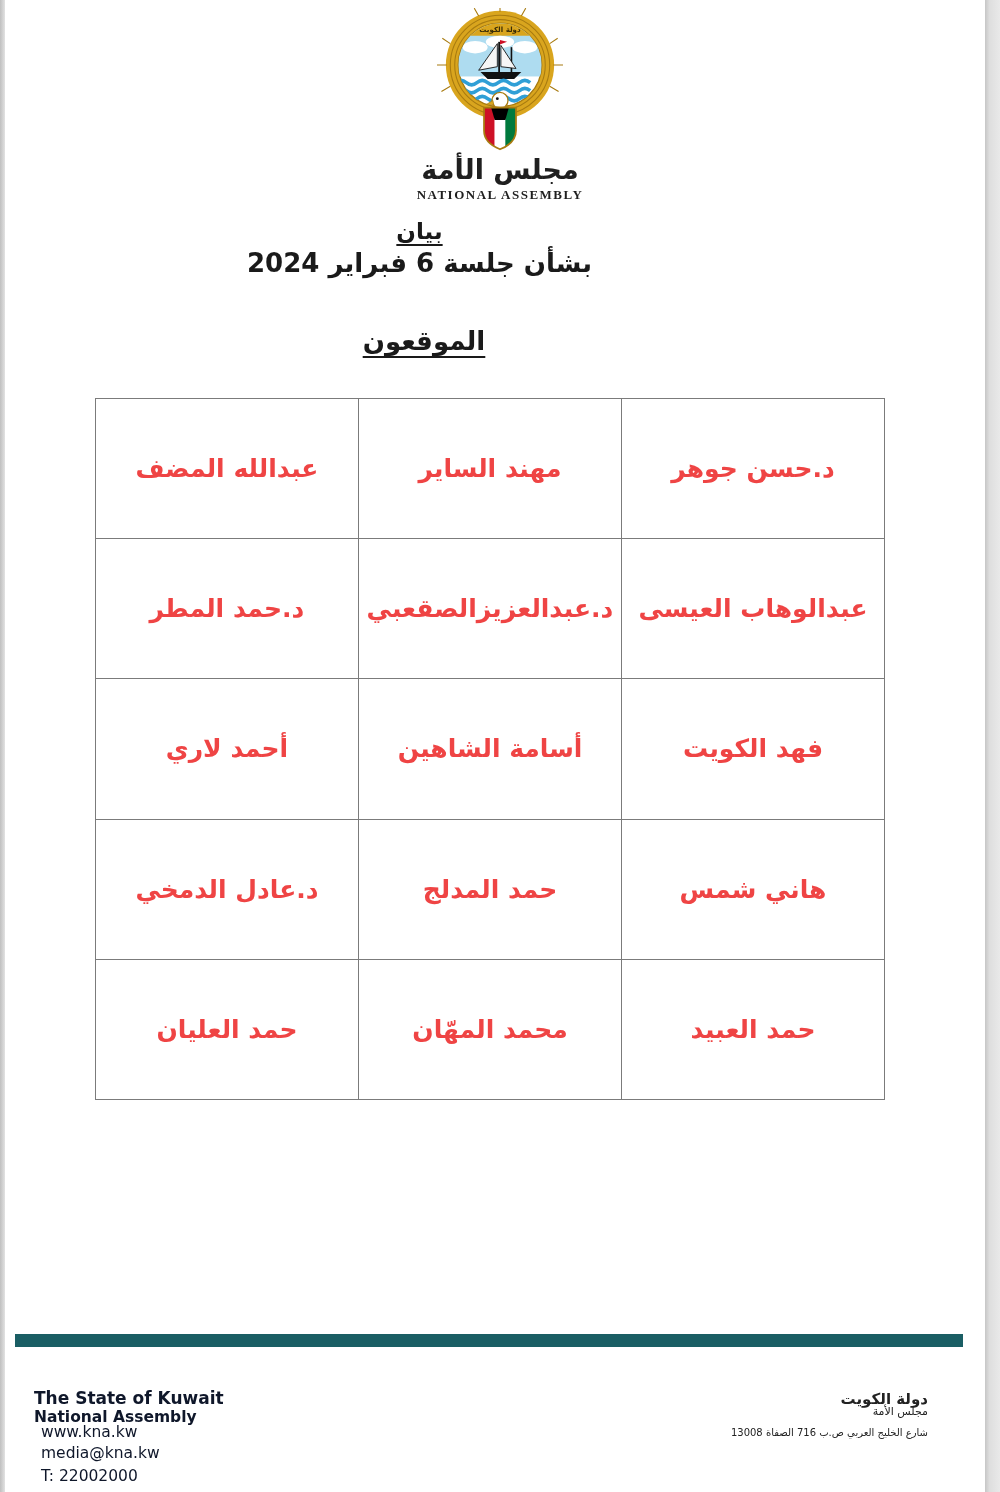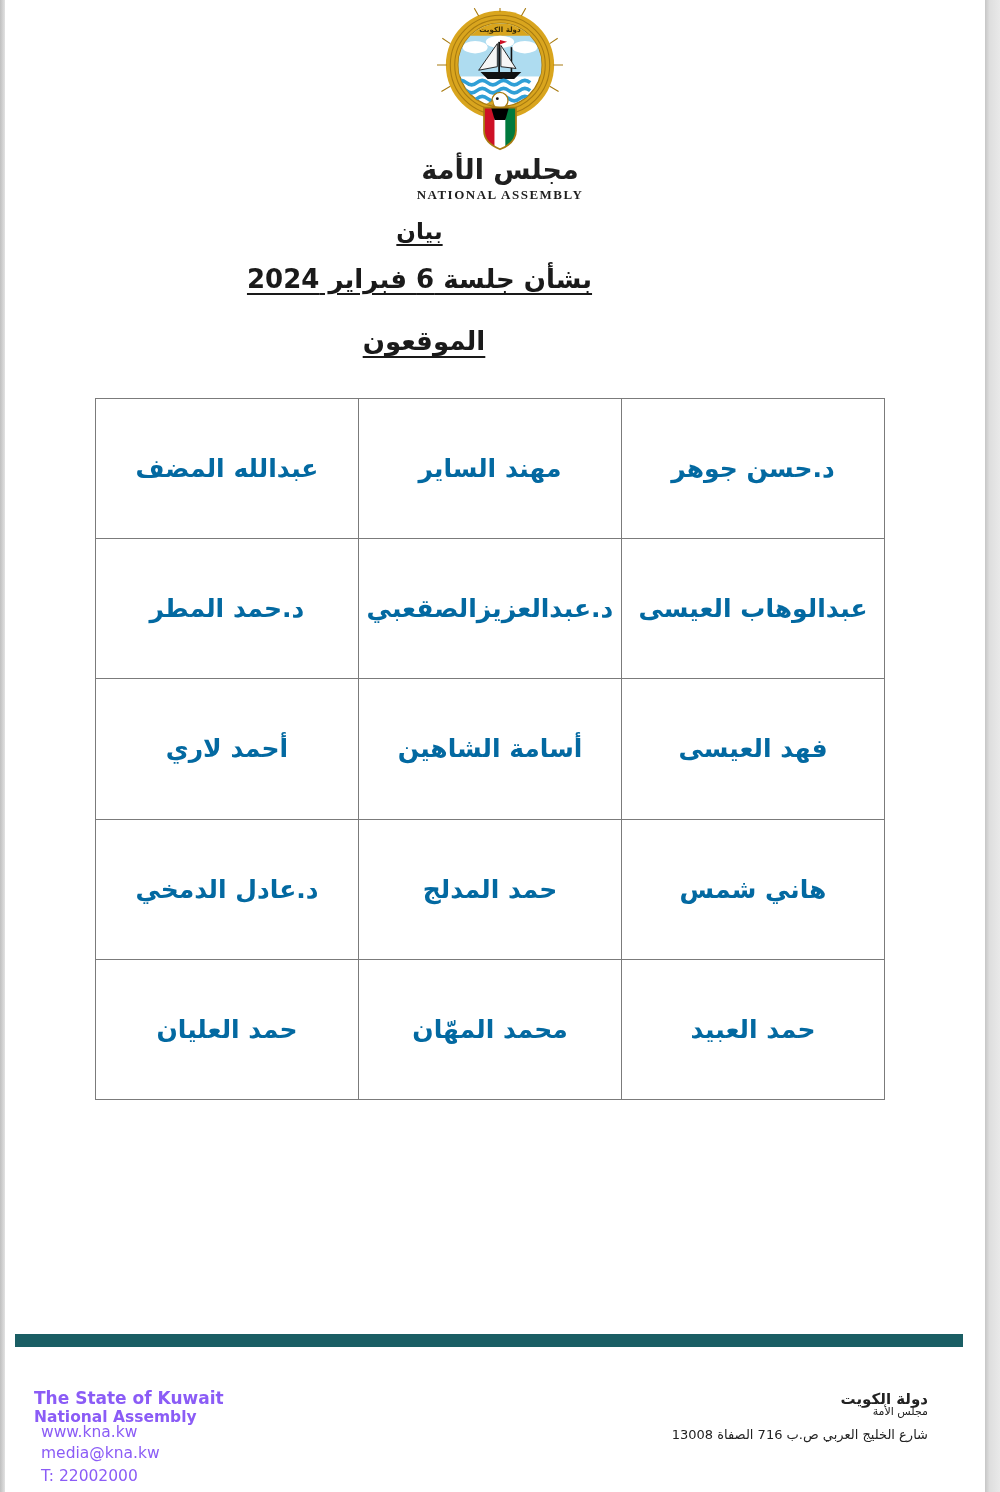--- a/index.html
+++ b/index.html
@@ -38,61 +38,61 @@
   
   .title-block {
     position:absolute; top:218px; left:0; width:839px;
     text-align:center; direction:rtl;
   }
   .title-line1 {
     font-size:23px; font-weight:bold;
     text-decoration:underline; text-decoration-thickness:2px; text-underline-offset:5px;
   }
   .title-line2 {
-    font-size:26px; font-weight:bold; margin-top:20px;
-    text-decoration:underline; text-decoration-thickness:2px; text-underline-offset:5px;
+    font-size:26px; font-weight:bold; margin-top:4px;
+    text-decoration-thickness:2px; text-underline-offset:5px;
   }
   .subtitle-block {
     position:absolute; top:326px; left:0; width:848px;
     text-align:center; direction:rtl;
   }
   .subtitle {
     display:inline-block; font-size:26px; font-weight:bold;
     text-decoration:underline; text-decoration-thickness:2px; text-underline-offset:6px;
   }
   
   table.signers {
     position:absolute; left:95px; top:398px; width:790px; height:702px;
     border-collapse:collapse; direction:rtl; table-layout:fixed;
   }
   table.signers td {
     border:1.5px solid #7b7b7b;
     width:33.33%; height:117px;
     text-align:center; vertical-align:middle;
-    font-size:25px; font-weight:bold; color:#0369a1;
+    font-size:25px; font-weight:bold; color:#ef4444;
   }
   
   .divider-bar {
     position:absolute; left:15px; top:1334px; width:948px; height:13px;
   }
   .footer-left {
-    position:absolute; left:34px; top:1388px; text-align:left; color:#8b5cf6;
+    position:absolute; left:34px; top:1388px; text-align:left; color:#0f172a;
   }
   .footer-left .fl1 { font-size:17px; font-weight:bold; }
   .footer-left .fl2 { font-size:15.5px; font-weight:bold; margin-top:0px; }
   .footer-left .fl3 { font-size:15.5px; margin-top:-3px; padding-left:7px; }
   .footer-left .fl4 { font-size:15.5px; margin-top:3px; padding-left:7px; }
   .footer-left .fl5 { font-size:15.5px; margin-top:5px; padding-left:7px; }
   .footer-right {
     position:absolute; right:72px; top:1390px; text-align:right; color:#222;
     direction:rtl;
   }
   .footer-right .fr1 { font-size:15px; font-weight:bold; }
   .footer-right .fr2 { font-size:11px; margin-top:-3px; }
-  .footer-right .fr3 { font-size:13px; margin-top:9px; }
+  .footer-right .fr3 { font-size:10px; margin-top:9px; }
   .footer-right .fr4 {
     direction:ltr; font-size:16.5px; margin-top:3px;
   }
 </style>
 </head>
 <body>
 
 <div class="edge-strip-left"></div>
 <div class="edge-strip-right"></div>
 
@@ -179,21 +179,21 @@
       <td>د.حسن جوهر</td>
       <td>مهند الساير</td>
       <td>عبدالله المضف</td>
     </tr>
     <tr>
       <td>عبدالوهاب العيسى</td>
       <td>د.عبدالعزيزالصقعبي</td>
       <td>د.حمد المطر</td>
     </tr>
     <tr>
-      <td>فهد العيسى</td>
+      <td>فهد الكويت</td>
       <td>أسامة الشاهين</td>
       <td>أحمد لاري</td>
     </tr>
     <tr>
       <td>هاني شمس</td>
       <td>حمد المدلج</td>
       <td>د.عادل الدمخي</td>
     </tr>
     <tr>
       <td>حمد العبيد</td>

